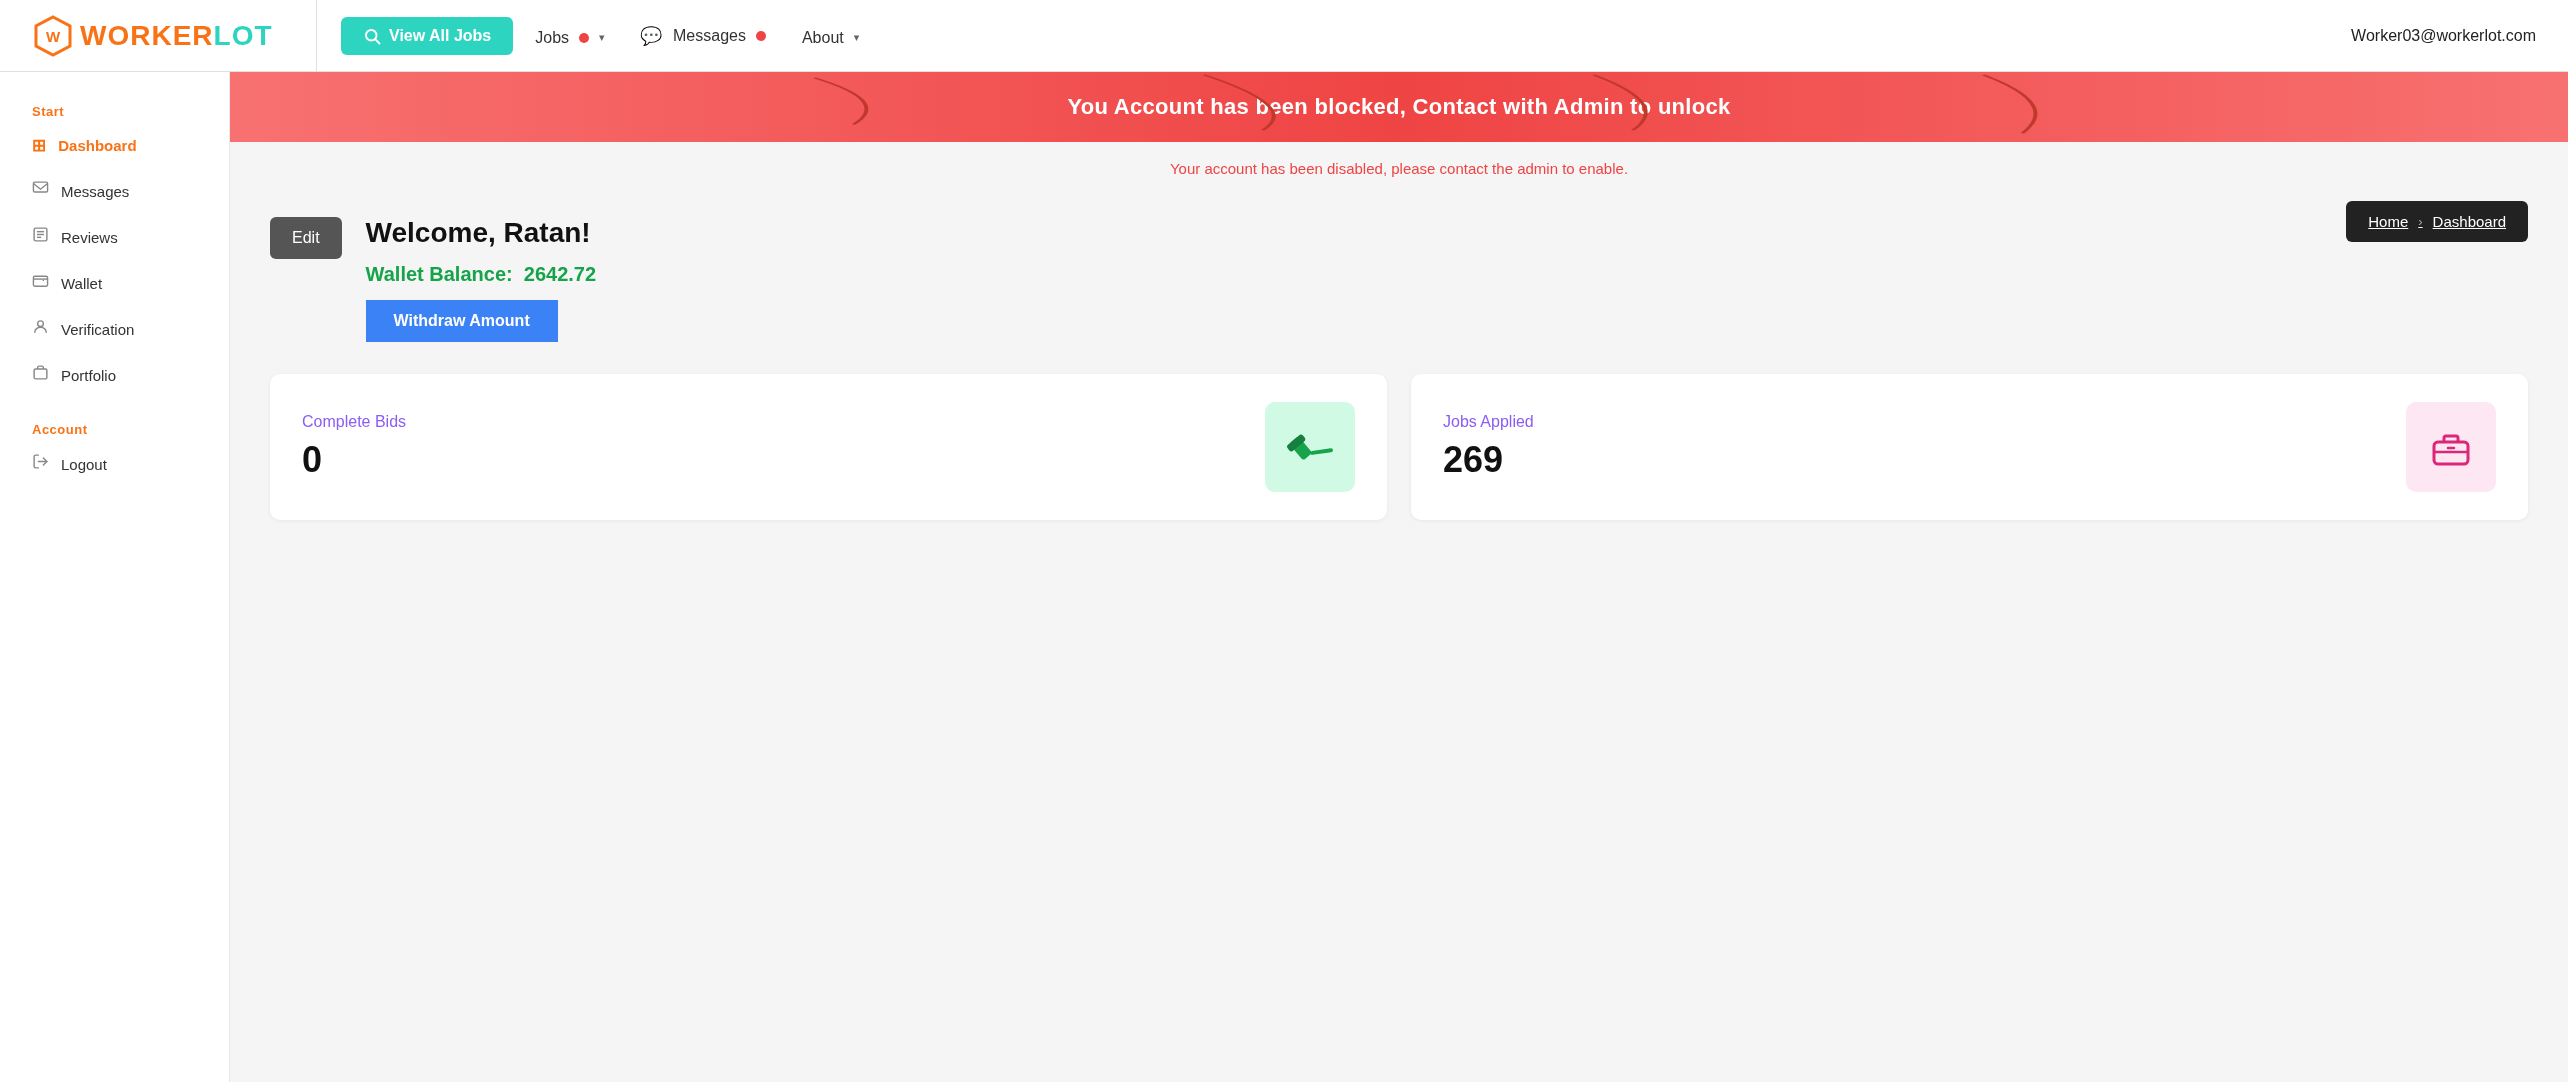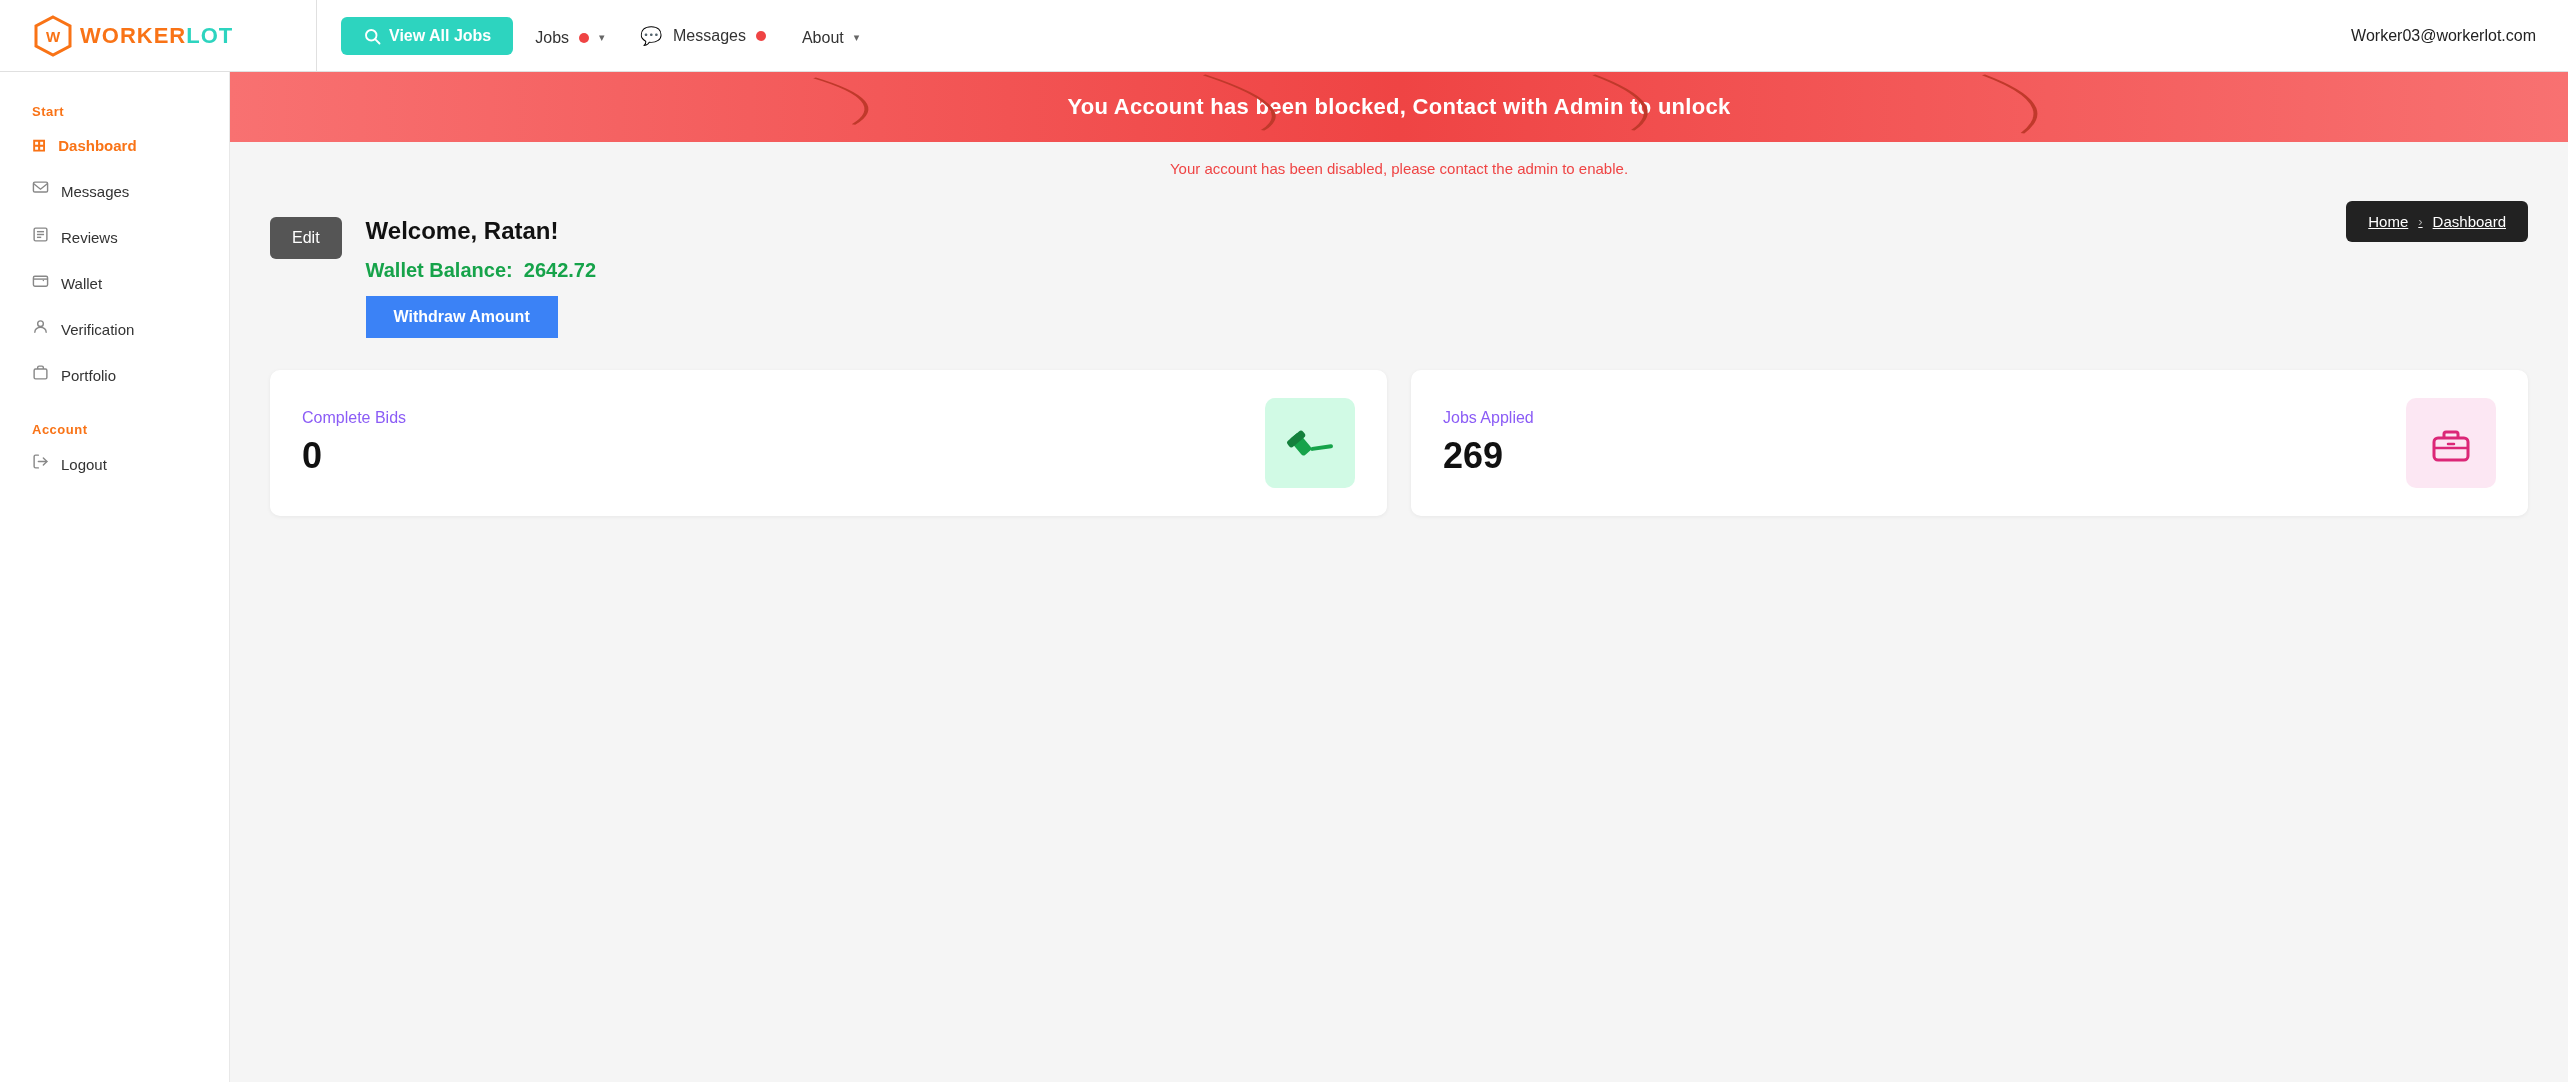--- a/index.html
+++ b/index.html
@@ -21,21 +21,21 @@
       display: flex;
       align-items: center;
       gap: 6px;
       min-width: 260px;
     }
     .logo-hex {
       width: 42px;
       height: 42px;
     }
     .logo-text {
-      font-size: 22px;
+      font-size: 28px;
       font-weight: 700;
       letter-spacing: 1px;
     }
     .logo-worker { color: #f97316; }
     .logo-lot { color: #2dd4bf; }
 
     .header-divider {
       width: 1px;
       height: 72px;
       background: #e0e0e0;
@@ -214,21 +214,21 @@
       border-radius: 6px;
       padding: 12px 22px;
       font-size: 16px;
       cursor: pointer;
       font-weight: 500;
     }
 
     .welcome-section { }
 
     .welcome-title {
-      font-size: 24px;
+      font-size: 28px;
       font-weight: 700;
       color: #111;
       margin-bottom: 14px;
     }
 
     .wallet-balance {
       font-size: 20px;
       font-weight: 700;
       color: #16a34a;
       margin-bottom: 14px;

